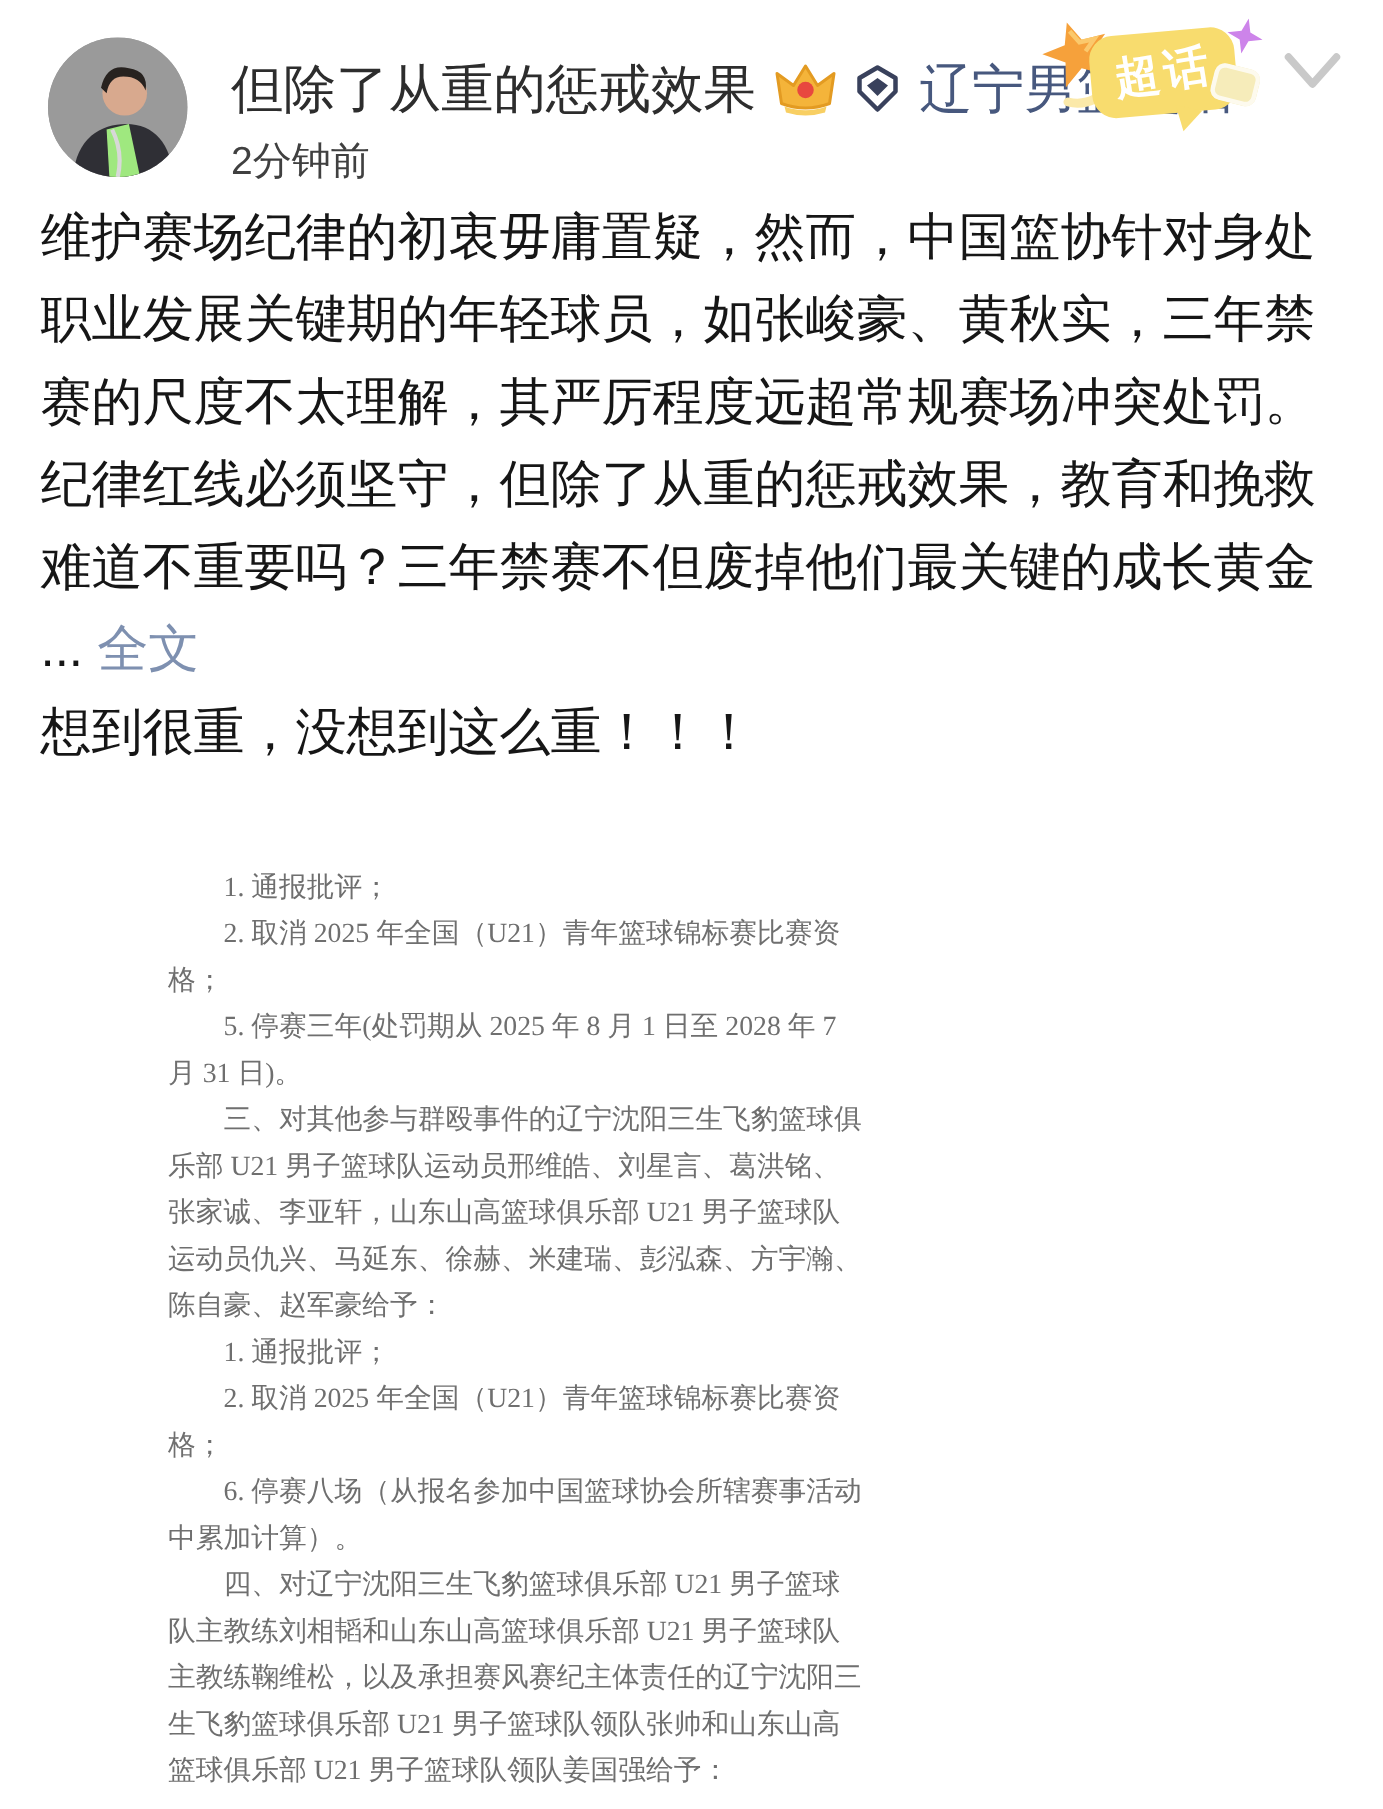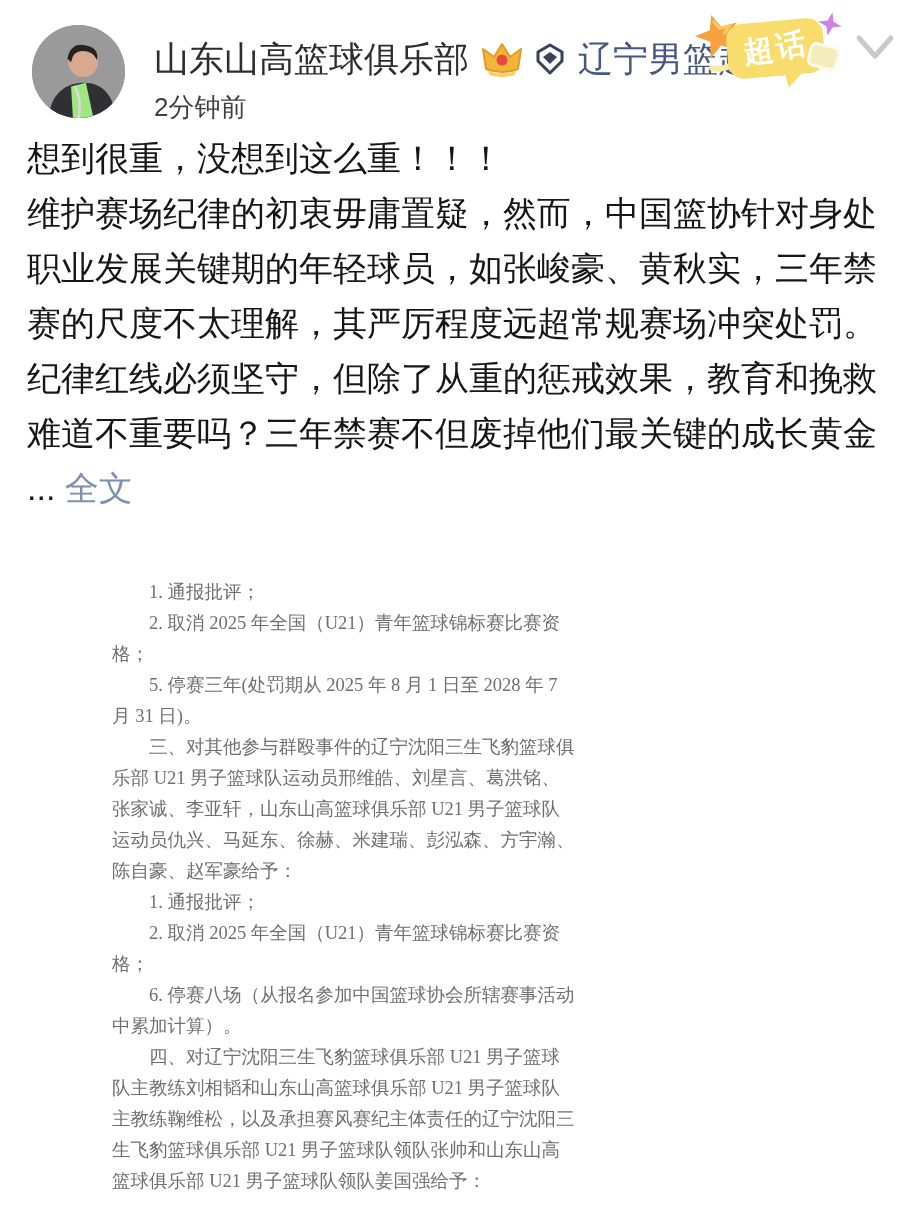--- a/index.html
+++ b/index.html
@@ -86,21 +86,21 @@
     <rect x="0" y="0" width="100" height="100" fill="#9a9a9a"></rect>
     <path d="M18 100 C20 72 38 62 56 62 C76 62 88 76 90 100 Z" fill="#2f2f35"></path>
     <path d="M42 66 L58 62 L66 100 L44 100 Z" fill="#9fe87f"></path>
     <path d="M46 66 q8 16 4 34" stroke="#d8d8d8" stroke-width="3" fill="none"></path>
     <circle cx="55" cy="40" r="16" fill="#d8a98e"></circle>
     <path d="M38 36 Q42 18 58 22 Q72 24 70 38 Q66 28 54 28 Q44 28 42 40 Z" fill="#27221f"></path>
   </svg>
 </div>
 
 <div class="name-row">
-  <span class="username">山东山高篮球俱乐部</span>
+  <span class="username">但除了从重的惩戒效果</span>
   <span class="crown-wrap">
     <svg viewBox="0 0 44 40" width="44" height="40">
       <path d="M6 30 L3 10 L14 18 L22 5 L30 18 L41 10 L38 30 Q22 36 6 30 Z" fill="#f4b43a" stroke="#e39b22" stroke-width="2" stroke-linejoin="round"></path>
       <circle cx="22" cy="21" r="5.5" fill="#e8483f"></circle>
       <path d="M8 32 q14 5 28 0 l-1 4 q-13 4 -26 0 Z" fill="#f8cf63"></path>
     </svg>
   </span>
   <span class="shield-wrap">
     <svg viewBox="0 0 34 34" width="34" height="34">
       <path d="M17 3 L29 10 L29 19 L17 31 L5 19 L5 10 Z" fill="none" stroke="#39415c" stroke-width="3" stroke-linejoin="round"></path>
@@ -137,22 +137,22 @@
   <span class="sticker-note"></span>
 </div>
 
 <span class="chevron-wrap">
   <svg viewBox="0 0 42 32" width="42" height="32">
     <polyline points="5,6 21,24 37,6" fill="none" stroke="#c9c9c9" stroke-width="5" stroke-linecap="round" stroke-linejoin="round"></polyline>
   </svg>
 </span>
 
 <div class="post-text">
+  <p><span>维护赛场纪律的初衷毋庸置疑，然而，中国篮协针对身处职业发展关键期的年轻球员，如张峻豪、黄秋实，三年禁赛的尺度不太理解，其严厉程度远超常规赛场冲突处罚。纪律红线必须坚守，但除了从重的惩戒效果，教育和挽救难道不重要吗？三年禁赛不但废掉他们最关键的成长黄金 ... </span><span class="fulltext-link">全文</span></p>
   <p>想到很重，没想到这么重！！！</p>
-  <p><span>维护赛场纪律的初衷毋庸置疑，然而，中国篮协针对身处职业发展关键期的年轻球员，如张峻豪、黄秋实，三年禁赛的尺度不太理解，其严厉程度远超常规赛场冲突处罚。纪律红线必须坚守，但除了从重的惩戒效果，教育和挽救难道不重要吗？三年禁赛不但废掉他们最关键的成长黄金 ... </span><span class="fulltext-link">全文</span></p>
 </div>
 
 <div class="doc">
     <p>1. 通报批评；</p>
     <p>2. 取消 2025 年全国（U21）青年篮球锦标赛比赛资格；</p>
     <p>5. 停赛三年(处罚期从 2025 年 8 月 1 日至 2028 年 7 月 31 日)。</p>
     <p>三、对其他参与群殴事件的辽宁沈阳三生飞豹篮球俱乐部 U21 男子篮球队运动员邢维皓、刘星言、葛洪铭、张家诚、李亚轩，山东山高篮球俱乐部 U21 男子篮球队运动员仇兴、马延东、徐赫、米建瑞、彭泓森、方宇瀚、陈自豪、赵军豪给予：</p>
     <p>1. 通报批评；</p>
     <p>2. 取消 2025 年全国（U21）青年篮球锦标赛比赛资格；</p>
     <p>6. 停赛八场（从报名参加中国篮球协会所辖赛事活动中累加计算）。</p>

